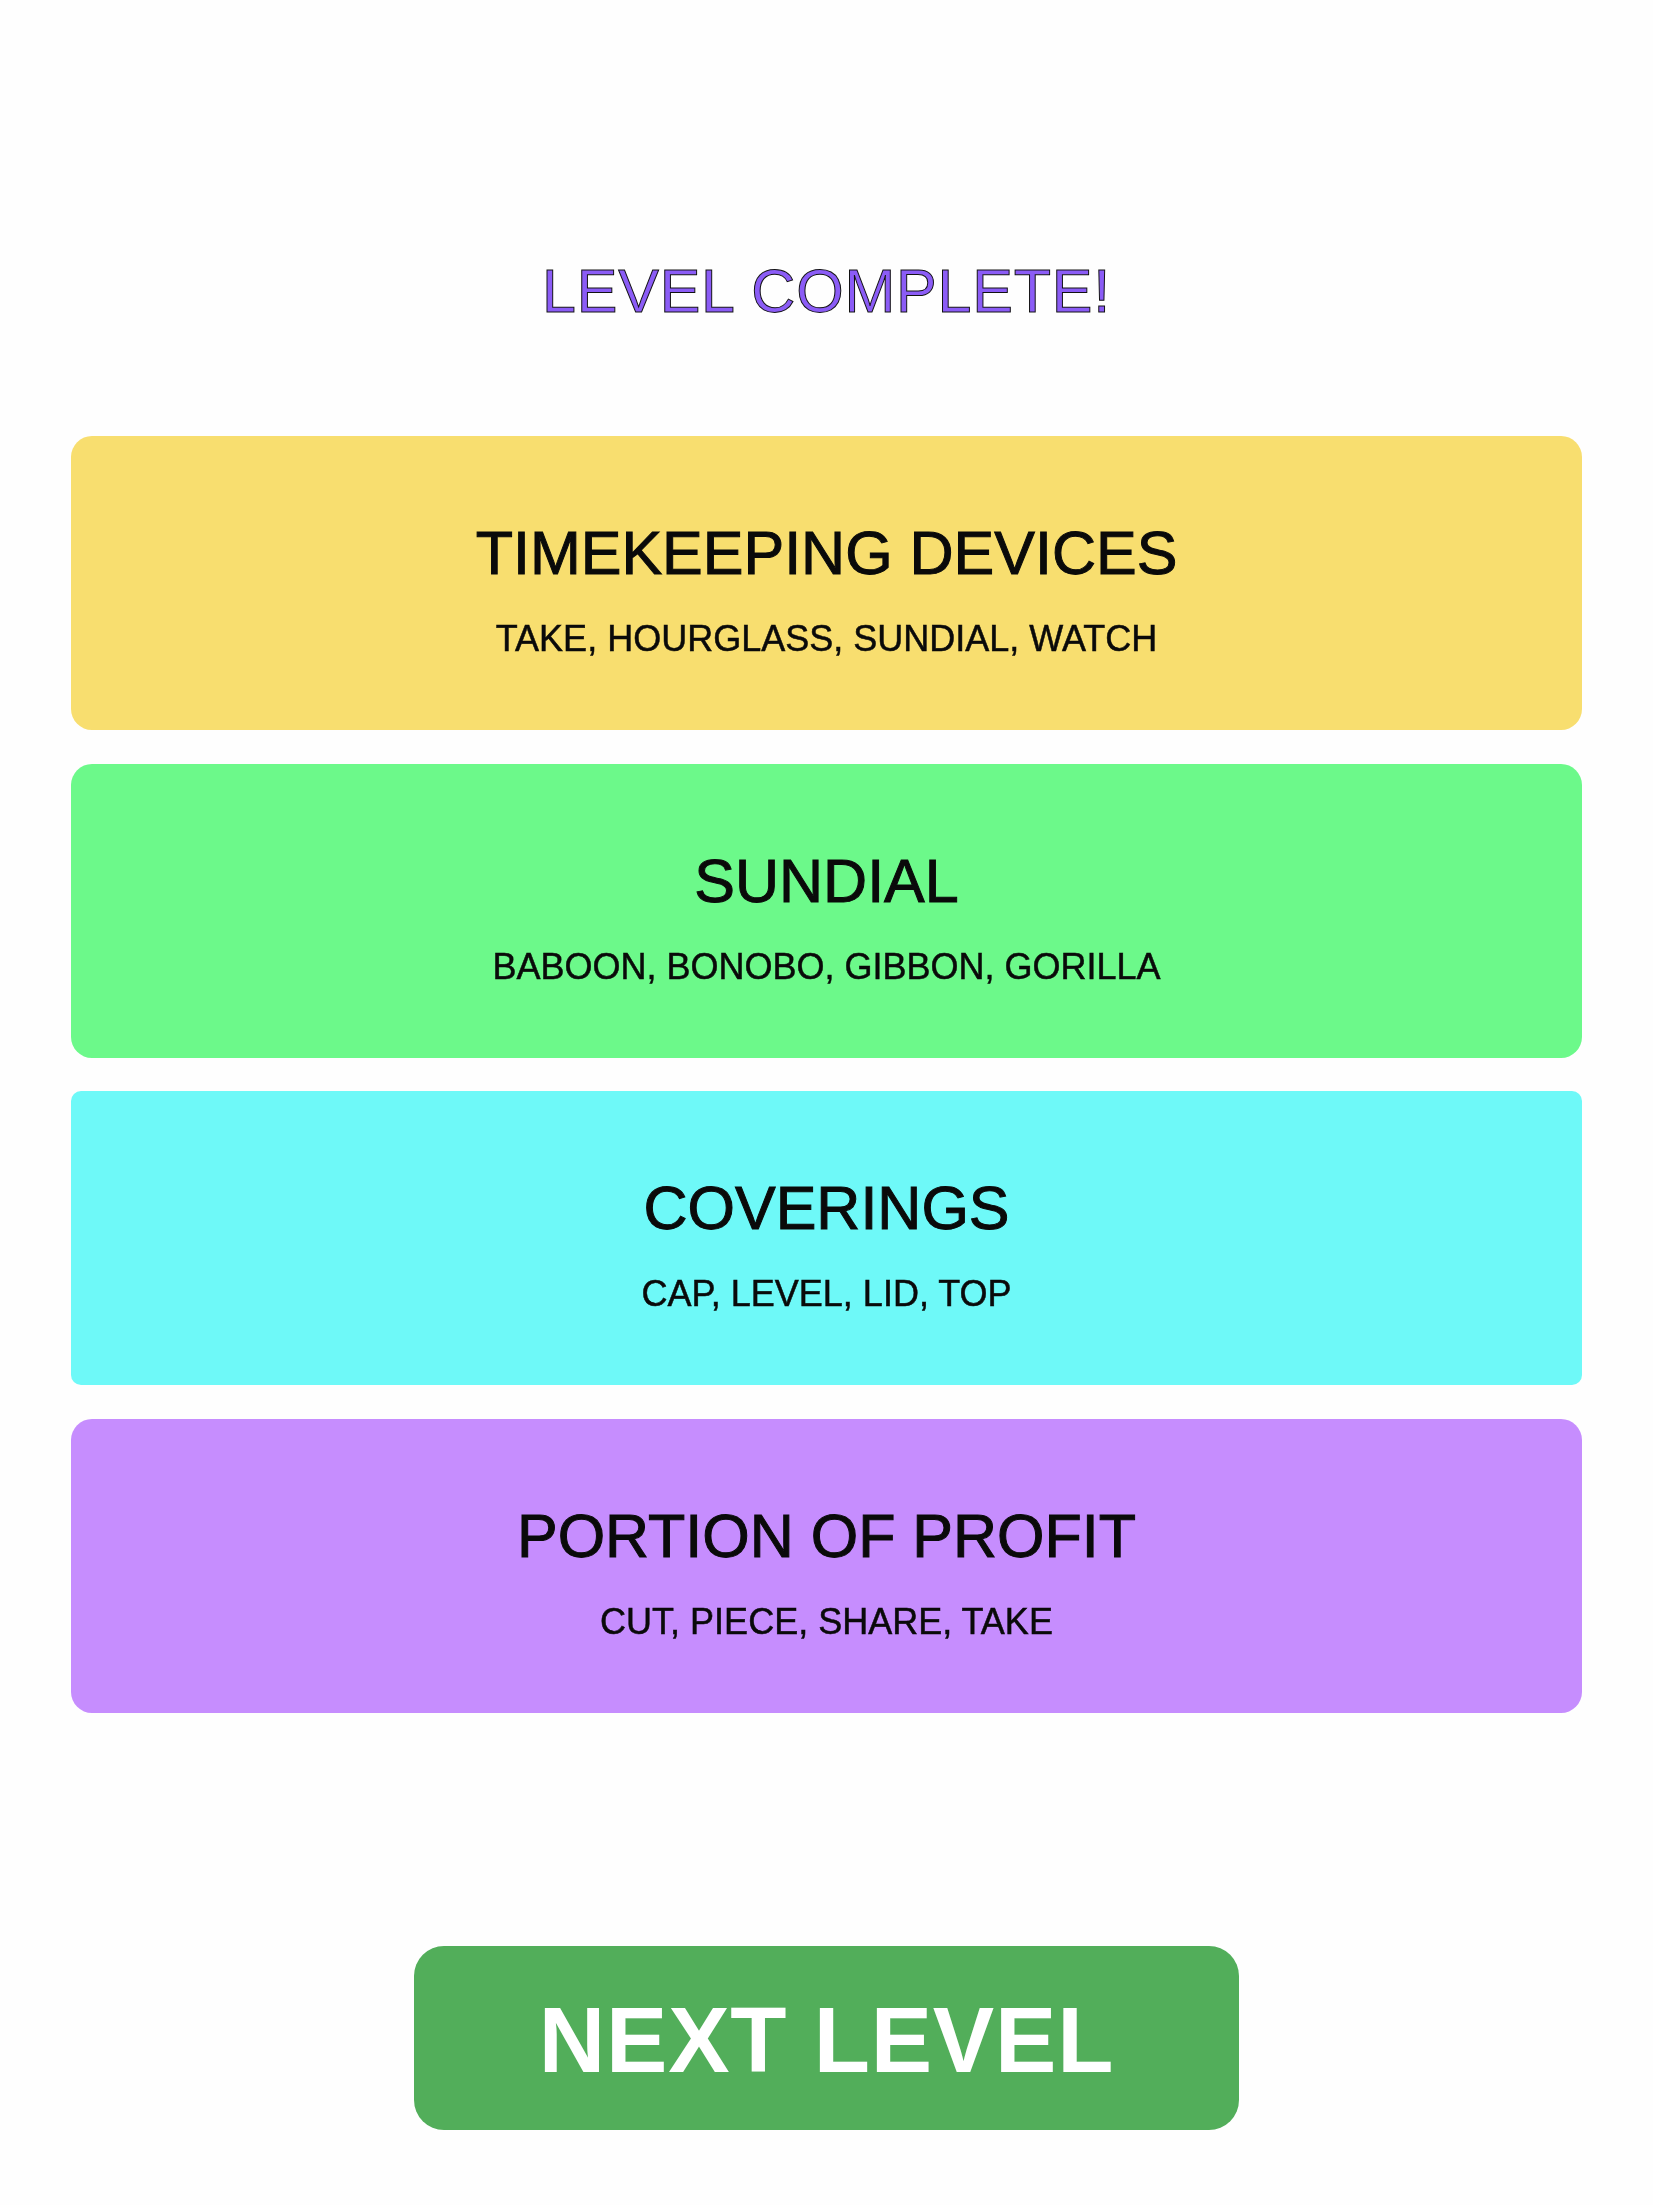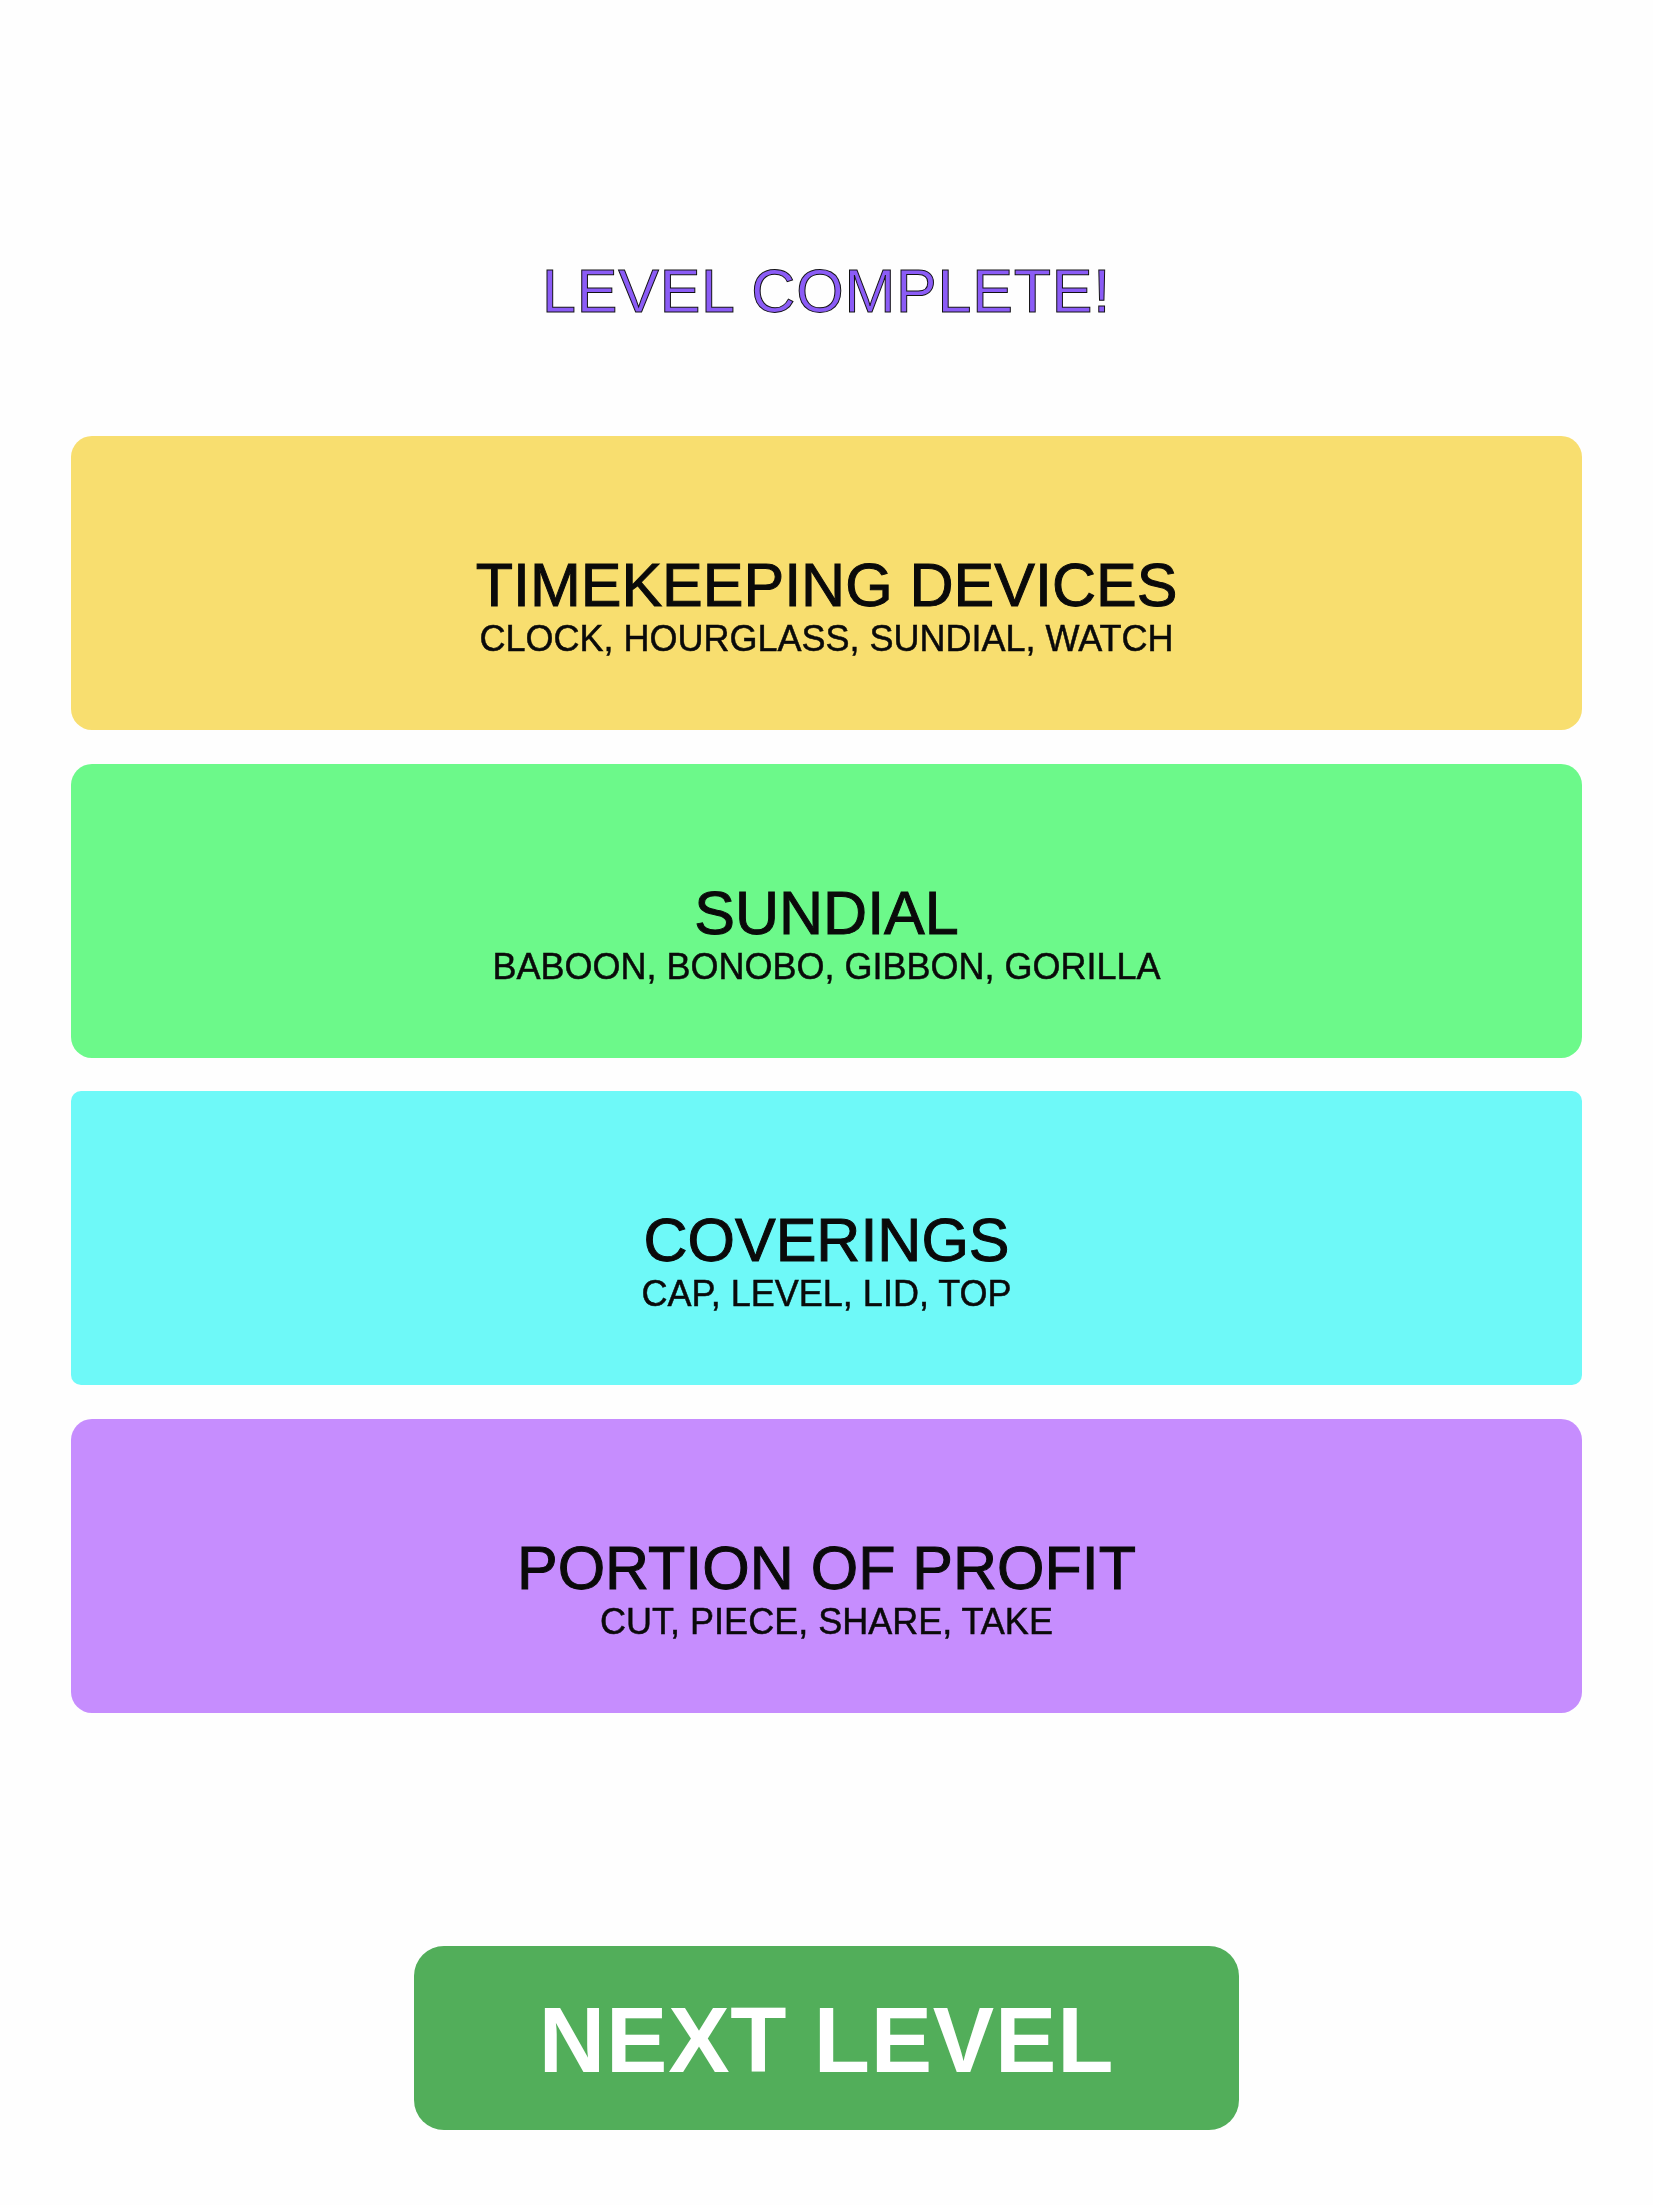--- a/index.html
+++ b/index.html
@@ -39,21 +39,20 @@
     position: absolute;
     left: 0;
     width: 100%;
     top: 87px;
     font-size: 61px;
     line-height: 61px;
     text-align: center;
     -webkit-text-stroke: 1px #0a0a0a;
     color: #0a0a0a;
     white-space: nowrap;
-    margin-top: 32px;
   }
   .card-members {
     position: absolute;
     left: 0;
     width: 100%;
     top: 185px;
     font-size: 36px;
     line-height: 36px;
     text-align: center;
     -webkit-text-stroke: 0.5px #0a0a0a;
@@ -87,21 +86,21 @@
     letter-spacing: 0.8px;
   }
 </style>
 </head>
 <body>
 
 <div class="title">LEVEL COMPLETE!</div>
 
 <div class="card" style="top: 436px; background-color: rgb(248, 222, 111);">
   <div class="card-heading">TIMEKEEPING DEVICES</div>
-  <div class="card-members">CLOCK, HOURGLASS, SUNDIAL, WATCH</div>
+  <div class="card-members">TAKE, HOURGLASS, SUNDIAL, WATCH</div>
 </div>
 
 <div class="card" style="top: 764px; background-color: rgb(108, 249, 138);">
   <div class="card-heading">SUNDIAL</div>
   <div class="card-members">BABOON, BONOBO, GIBBON, GORILLA</div>
 </div>
 
 <div class="card" style="top: 1091px; background-color: rgb(110, 249, 248); border-radius: 10px;">
   <div class="card-heading">COVERINGS</div>
   <div class="card-members">CAP, LEVEL, LID, TOP</div>

